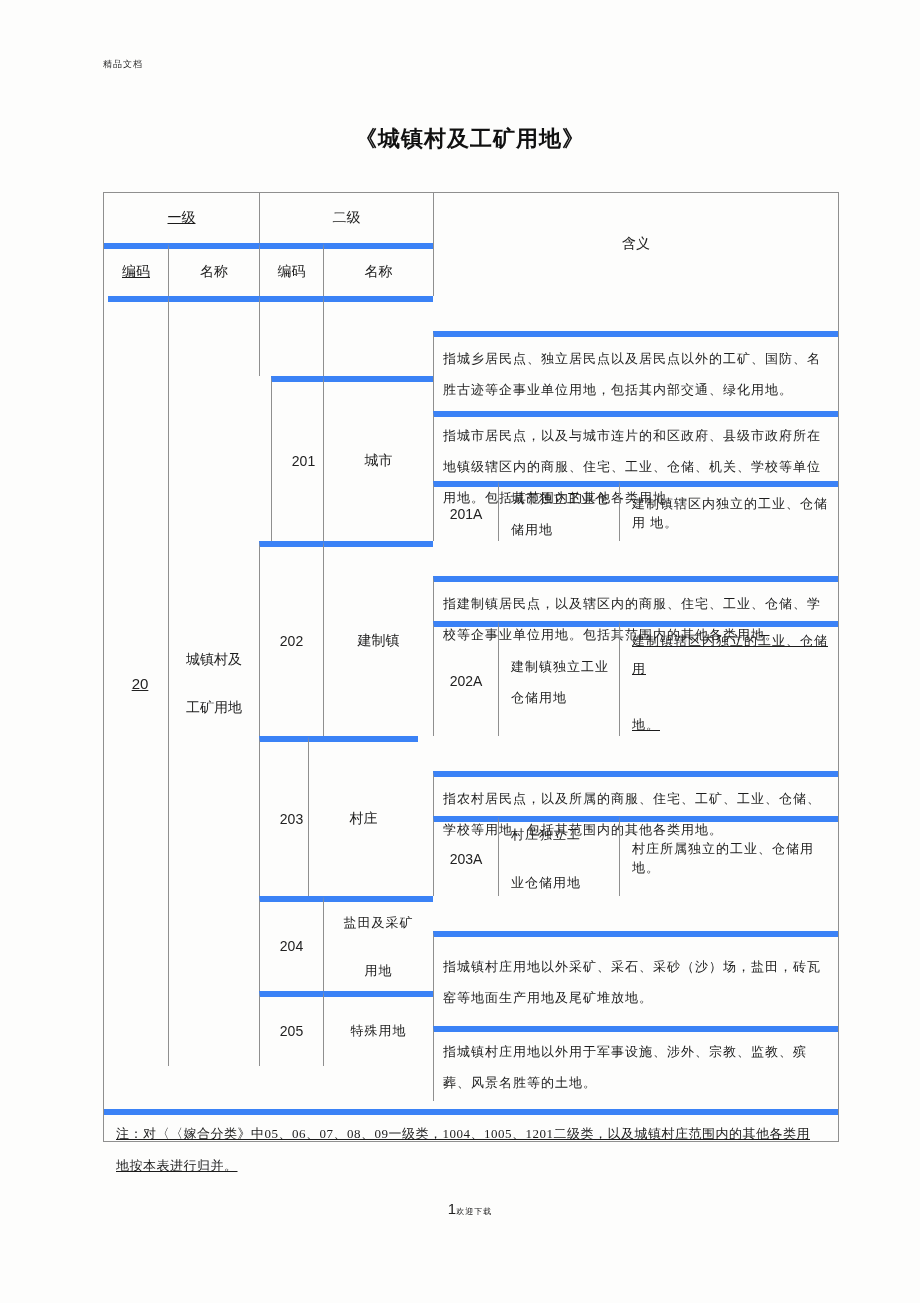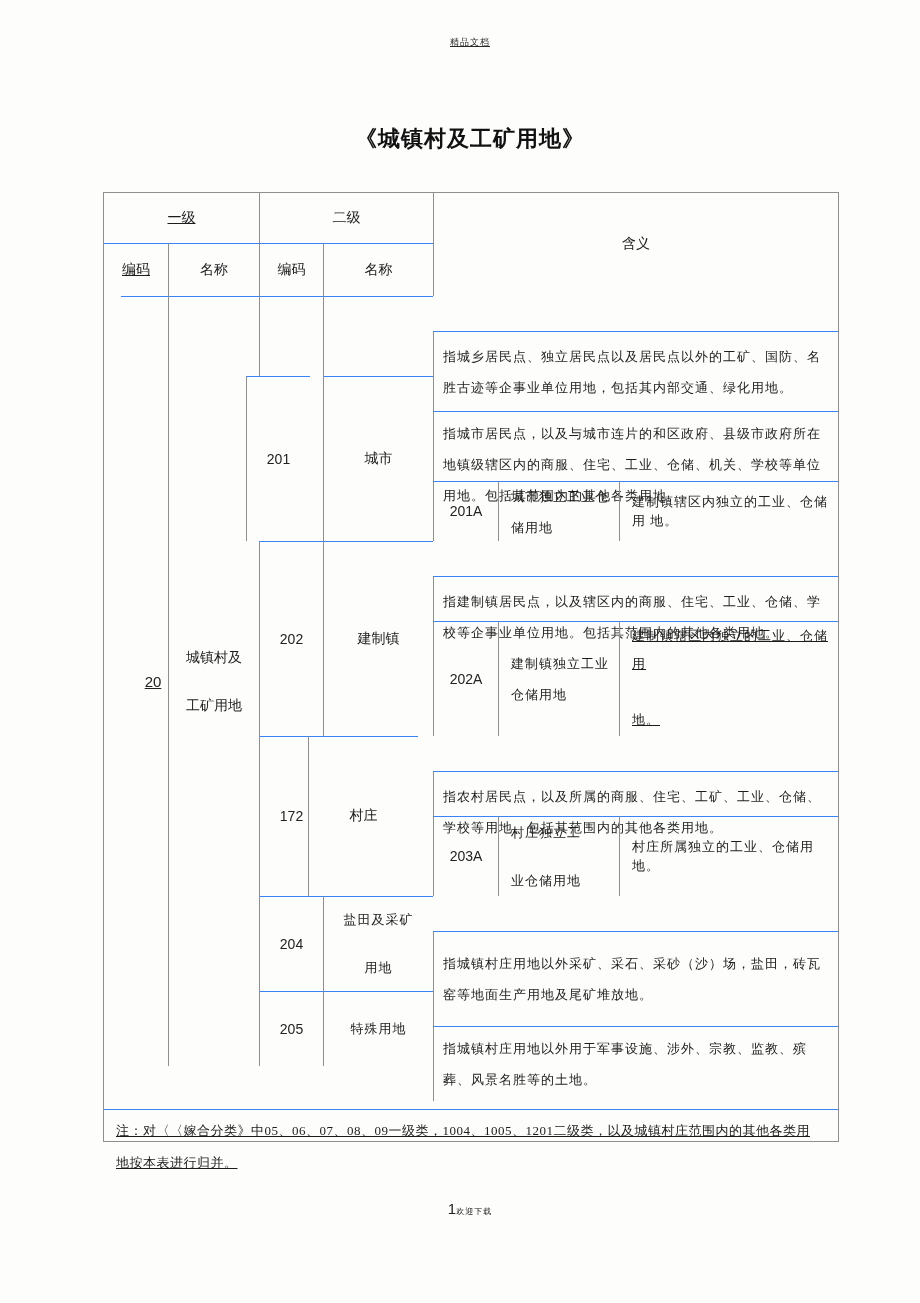--- a/index.html
+++ b/index.html
@@ -3,39 +3,38 @@
 <meta charset="utf-8">
 <style>
   html,body{margin:0;padding:0;}
   body{
     width:920px;height:1303px;position:relative;
     background:#fdfdfc;
     font-family:"Liberation Serif","DejaVu Serif",serif;
     color:#1c1c1c;
   }
   .doc-header{
-    position:absolute;left:103px;top:36px;width:734px;
-    text-align:center;font-size:9px;color:#2a2a2a;
+    position:absolute;left:103px;top:58px;width:734px;
+    text-align:left;font-size:9px;color:#2a2a2a;
     font-family:"Liberation Sans","DejaVu Sans",sans-serif;
     letter-spacing:1px;
-    text-decoration:underline;
   }
   .doc-title{
     position:absolute;left:103px;top:124px;width:734px;
     text-align:center;font-size:22px;font-weight:bold;color:#111;
     letter-spacing:1px;
     font-family:Liberation Mono, monospace;
   }
   .tbl{
     position:absolute;left:103px;top:192px;width:734px;height:948px;
     border:1px solid #8f8f8f;
   }
   .cell{
     position:absolute;box-sizing:border-box;
-    border-left:1px solid #8f8f8f;border-top:1px solid #3b82f6;
+    border-left:1px solid #8f8f8f;border-top:6px solid #3b82f6;
     display:flex;flex-direction:column;justify-content:center;
     font-size:14px;line-height:1.45;
     align-items:center;text-align:center;
   }
   .nl{border-left:none;text-decoration:underline;}
   .nt{border-top:none;}
   .code{font-family:"Liberation Sans","DejaVu Sans",sans-serif;font-size:14px;color:#222;}
   .desc{
     align-items:flex-start;text-align:left;
     padding:6px 14px 6px 9px;font-size:13px;line-height:31px;
@@ -82,48 +81,48 @@
   <div class="tbl">
 
     <div class="cell nl nt" style="left:0;top:0;width:155px;height:50px">一级</div>
     <div class="cell nt" style="left:155px;top:0;width:174px;height:50px">二级</div>
     <div class="cell nt" style="left:329px;top:0;width:405px;height:103px">含义</div>
     <div class="cell nl" style="left:0;top:50px;width:64px;height:53px">编码</div>
     <div class="cell" style="left:64px;top:50px;width:91px;height:53px">名称</div>
     <div class="cell" style="left:155px;top:50px;width:64px;height:53px">编码</div>
     <div class="cell" style="left:219px;top:50px;width:110px;height:53px">名称</div>
 
-    <div class="cell nl code f15" style="left:17px;top:103px;width:64px;height:770px">20</div>
+    <div class="cell nl code f15" style="left:4px;top:103px;width:64px;height:770px">20</div>
     <div class="cell prewrap lh48" style="left:64px;top:103px;width:91px;height:770px">城镇村及
 工矿用地</div>
 
     <div class="cell" style="left:155px;top:103px;width:64px;height:80px"></div>
     <div class="cell" style="left:219px;top:103px;width:110px;height:80px"></div>
     <div class="cell desc" style="left:329px;top:103px;width:405px;height:80px">指城乡居民点、独立居民点以及居民点以外的工矿、国防、名胜古迹等企事业单位用地，包括其内部交通、绿化用地。</div>
 
-    <div class="cell code" style="left:142px;top:183px;width:64px;height:165px">201</div>
+    <div class="cell code" style="left:167px;top:183px;width:64px;height:165px">201</div>
     <div class="cell" style="left:219px;top:183px;width:110px;height:165px">城市</div>
     <div class="cell desc" style="left:329px;top:183px;width:405px;height:105px">指城市居民点，以及与城市连片的和区政府、县级市政府所在地镇级辖区内的商服、住宅、工业、仓储、机关、学校等单位用地。包括其范围内的其他各类用地。</div>
     <div class="cell code" style="left:329px;top:288px;width:65px;height:60px">201A</div>
     <div class="cell left prewrap lh31 f13" style="left:394px;top:288px;width:121px;height:60px">城市独立工业仓
 储用地</div>
     <div class="cell left f13" style="left:515px;top:288px;width:219px;height:60px">建制镇辖区内独立的工业、仓储用 地。</div>
 
     <div class="cell code" style="left:155px;top:348px;width:64px;height:195px">202</div>
     <div class="cell" style="left:219px;top:348px;width:110px;height:195px">建制镇</div>
     <div class="cell desc" style="left:329px;top:348px;width:405px;height:80px">指建制镇居民点，以及辖区内的商服、住宅、工业、仓储、学校等企事业单位用地。包括其范围内的其他各类用地。</div>
     <div class="cell code" style="left:329px;top:428px;width:65px;height:115px">202A</div>
     <div class="cell left prewrap lh31 f13" style="left:394px;top:428px;width:121px;height:115px">建制镇独立工业
 仓储用地</div>
     <div class="cell left prewrap lh28 top f13" style="left:515px;top:428px;width:219px;height:115px">建制镇辖区内独立的工业、仓储
 用
 
 地。</div>
 
-    <div class="cell code" style="left:155px;top:543px;width:64px;height:160px">172</div>
+    <div class="cell code" style="left:155px;top:543px;width:64px;height:160px">203</div>
     <div class="cell" style="left:204px;top:543px;width:110px;height:160px">村庄</div>
     <div class="cell desc" style="left:329px;top:543px;width:405px;height:80px">指农村居民点，以及所属的商服、住宅、工矿、工业、仓储、学校等用地。包括其范围内的其他各类用地。</div>
     <div class="cell code" style="left:329px;top:623px;width:65px;height:80px">203A</div>
     <div class="cell left prewrap lh24 f13" style="left:394px;top:623px;width:121px;height:80px">村庄独立工
 
 业仓储用地</div>
     <div class="cell left f13" style="left:515px;top:623px;width:219px;height:80px">村庄所属独立的工业、仓储用 地。</div>
 
     <div class="cell code" style="left:155px;top:703px;width:64px;height:95px">204</div>
     <div class="cell prewrap lh24 f13" style="left:219px;top:703px;width:110px;height:95px">盐田及采矿

